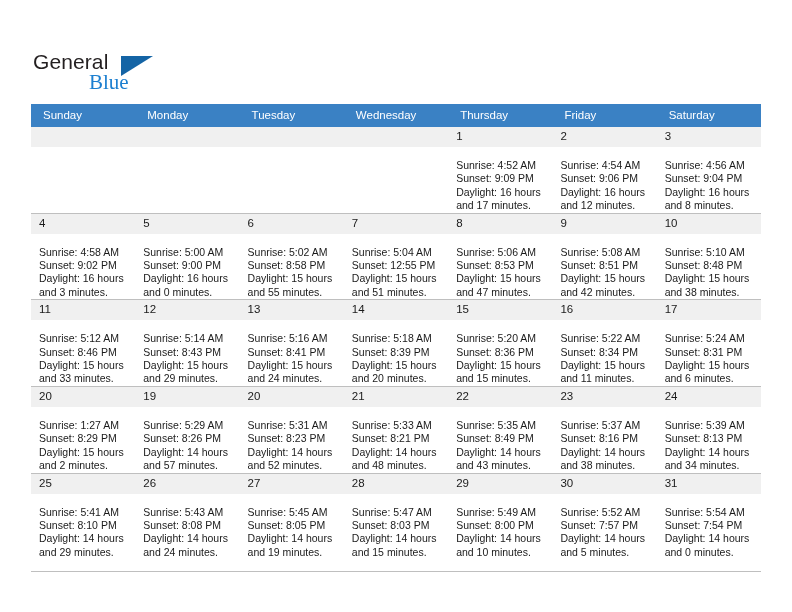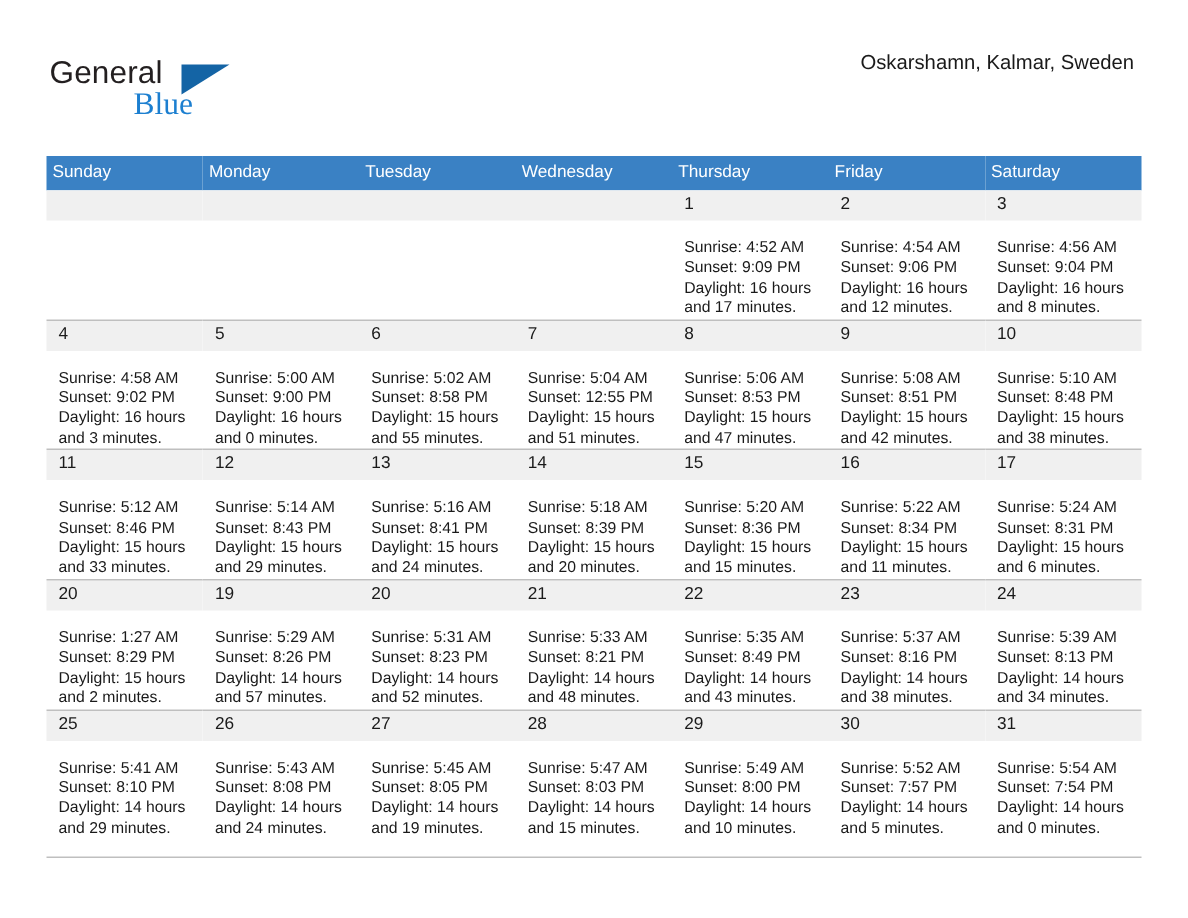--- a/index.html
+++ b/index.html
@@ -18,21 +18,21 @@
     position: relative;
     width: 792px;
     height: 612px;
     box-sizing: border-box;
   }
 
   
   .header {
     position: absolute;
     left: 0;
-    top: 0;
+    top: 13px;
     width: 792px;
     height: 104px;
   }
   .logo {
     position: absolute;
     left: 33px;
     top: 37px;
     width: 200px;
     height: 48px;
   }
@@ -92,21 +92,21 @@
     width: 730px;
     border-collapse: collapse;
     table-layout: fixed;
   }
   .calendar th {
     background: #3a81c4;
     color: #ffffff;
     font-size: 11.5px;
     font-weight: normal;
     text-align: left;
-    padding: 5px 0 6px 4px;
+    padding: 5px 0 6px 12px;
     height: 12px;
     border: none;
   }
   .calendar td {
     vertical-align: top;
     width: 104.28px;
     height: 78px;
     padding: 0;
     border: none;
     border-top: 1px solid #bfbfbf;
@@ -152,21 +152,20 @@
 
   <div class="header">
 
     <div class="logo">
       <span class="logo-general">General</span>
       <span class="logo-mark"></span>
       <span class="logo-blue">Blue</span>
     </div>
 
     <div class="title-block">
-      <div class="cal-subtitle">Oskarshamn, Kalmar, Sweden</div>
     </div>
 
   </div>
 
   <table class="calendar">
     <thead>
       <tr>
         <th>Sunday</th>
         <th>Monday</th>
         <th>Tuesday</th>

